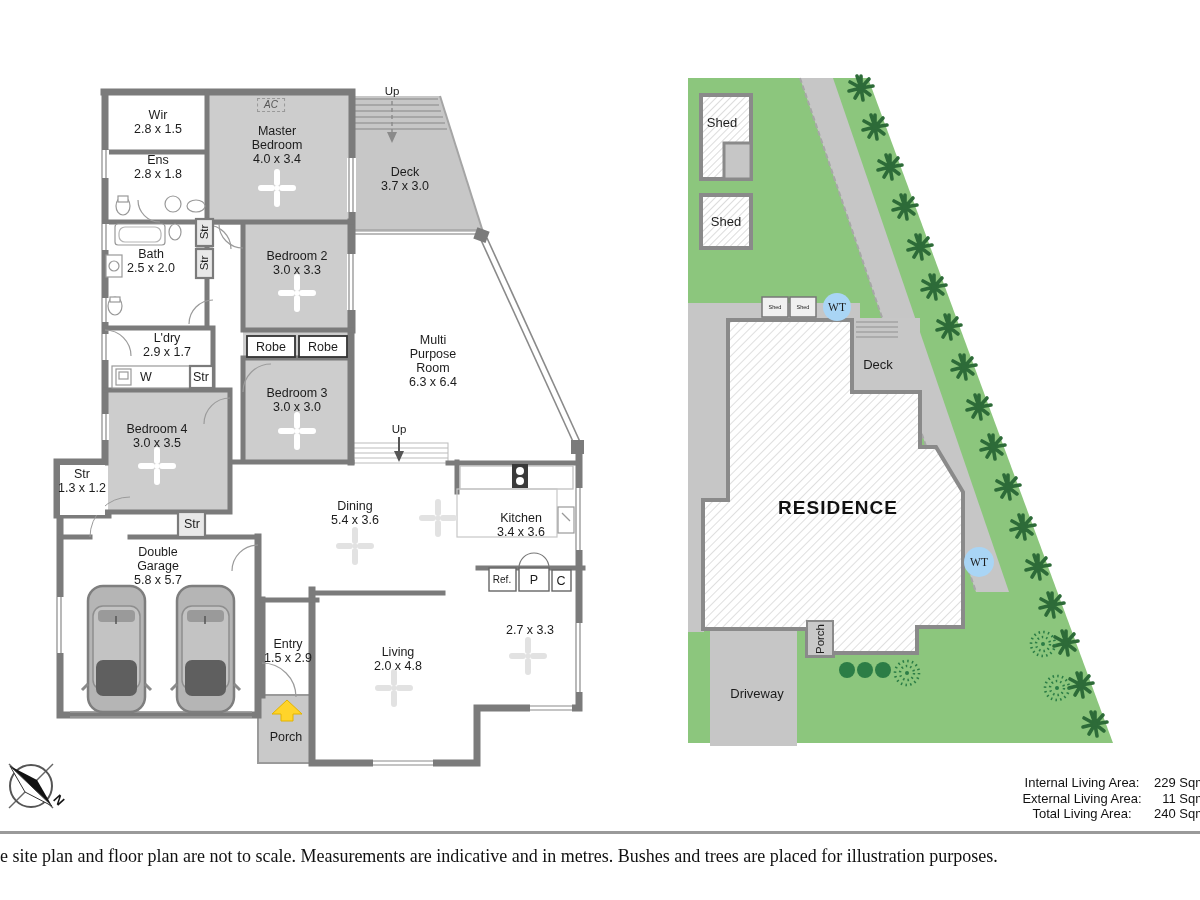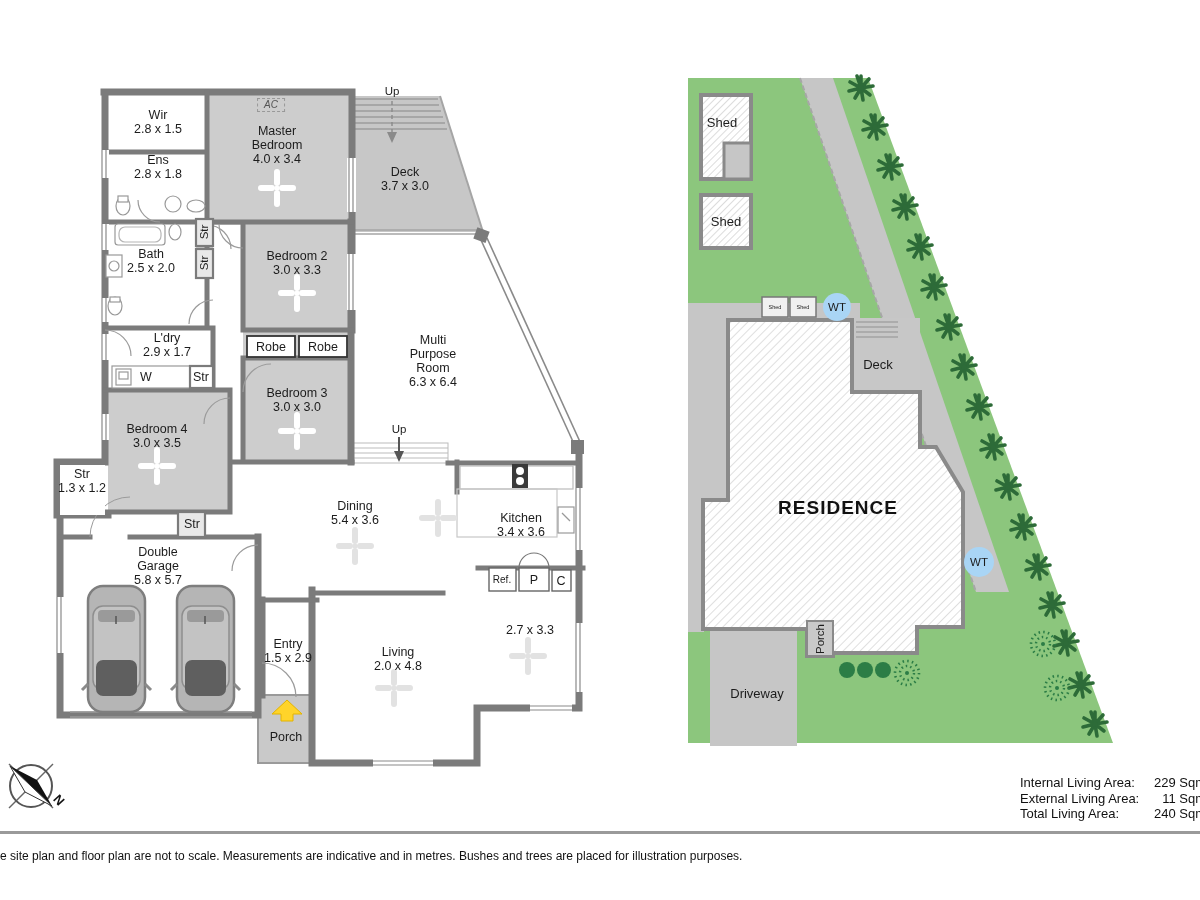--- a/index.html
+++ b/index.html
@@ -10,27 +10,27 @@
        align-items:center;text-align:center;font-size:12.5px;line-height:14px;color:#1c1c1c;
        white-space:pre-line;pointer-events:none;}
   .lbl .nm{white-space:pre-line;}
   .sm{font-size:11.5px;}
   .tiny{font-size:5.5px;line-height:6px;}
   .vert{transform:translate(-50%,-50%) rotate(-90deg);}
   .acbox{border:1px dashed #999;color:#555;font-size:10px;line-height:12px;padding:0 6px;
          position:absolute;transform:translate(-50%,-50%);font-style:italic;}
   .residence-lbl{font-size:19px;font-weight:bold;letter-spacing:1px;color:#111;}
   .shed-lbl{font-size:13px;}
-  .wt-lbl{font-size:11.5px;}
+  .wt-lbl{font-size:11.5px;font-family:Liberation Serif, serif;}
   .summary{position:absolute;left:1020px;top:775px;width:186px;font-size:13px;line-height:15.5px;color:#111;}
   .summary .row{display:flex;}
-  .summary .sl{flex:1;text-align:left;}
+  .summary .sl{flex:1;text-align:center;}
   .summary .sv{width:62px;text-align:right;}
   .divider{position:absolute;left:0;top:831px;width:1200px;height:3px;background:#9a9a9a;}
-  .disclaimer{position:absolute;left:0px;top:845px;font-size:12px;line-height:23px;color:#111;white-space:nowrap;}
+  .disclaimer{position:absolute;left:0px;top:845px;font-size:18px;line-height:23px;color:#111;white-space:nowrap;font-family:Liberation Serif, serif;}
   .north{position:absolute;transform:translate(-50%,-50%) rotate(48deg);font-weight:bold;font-size:13px;color:#111;}
 </style>
 </head>
 <body>
 
 <div id="stage">
 
 <svg width="1200" height="900" viewBox="0 0 1200 900">
   <defs>
     <pattern id="hatch" width="6" height="6" patternUnits="userSpaceOnUse" patternTransform="rotate(45)">

